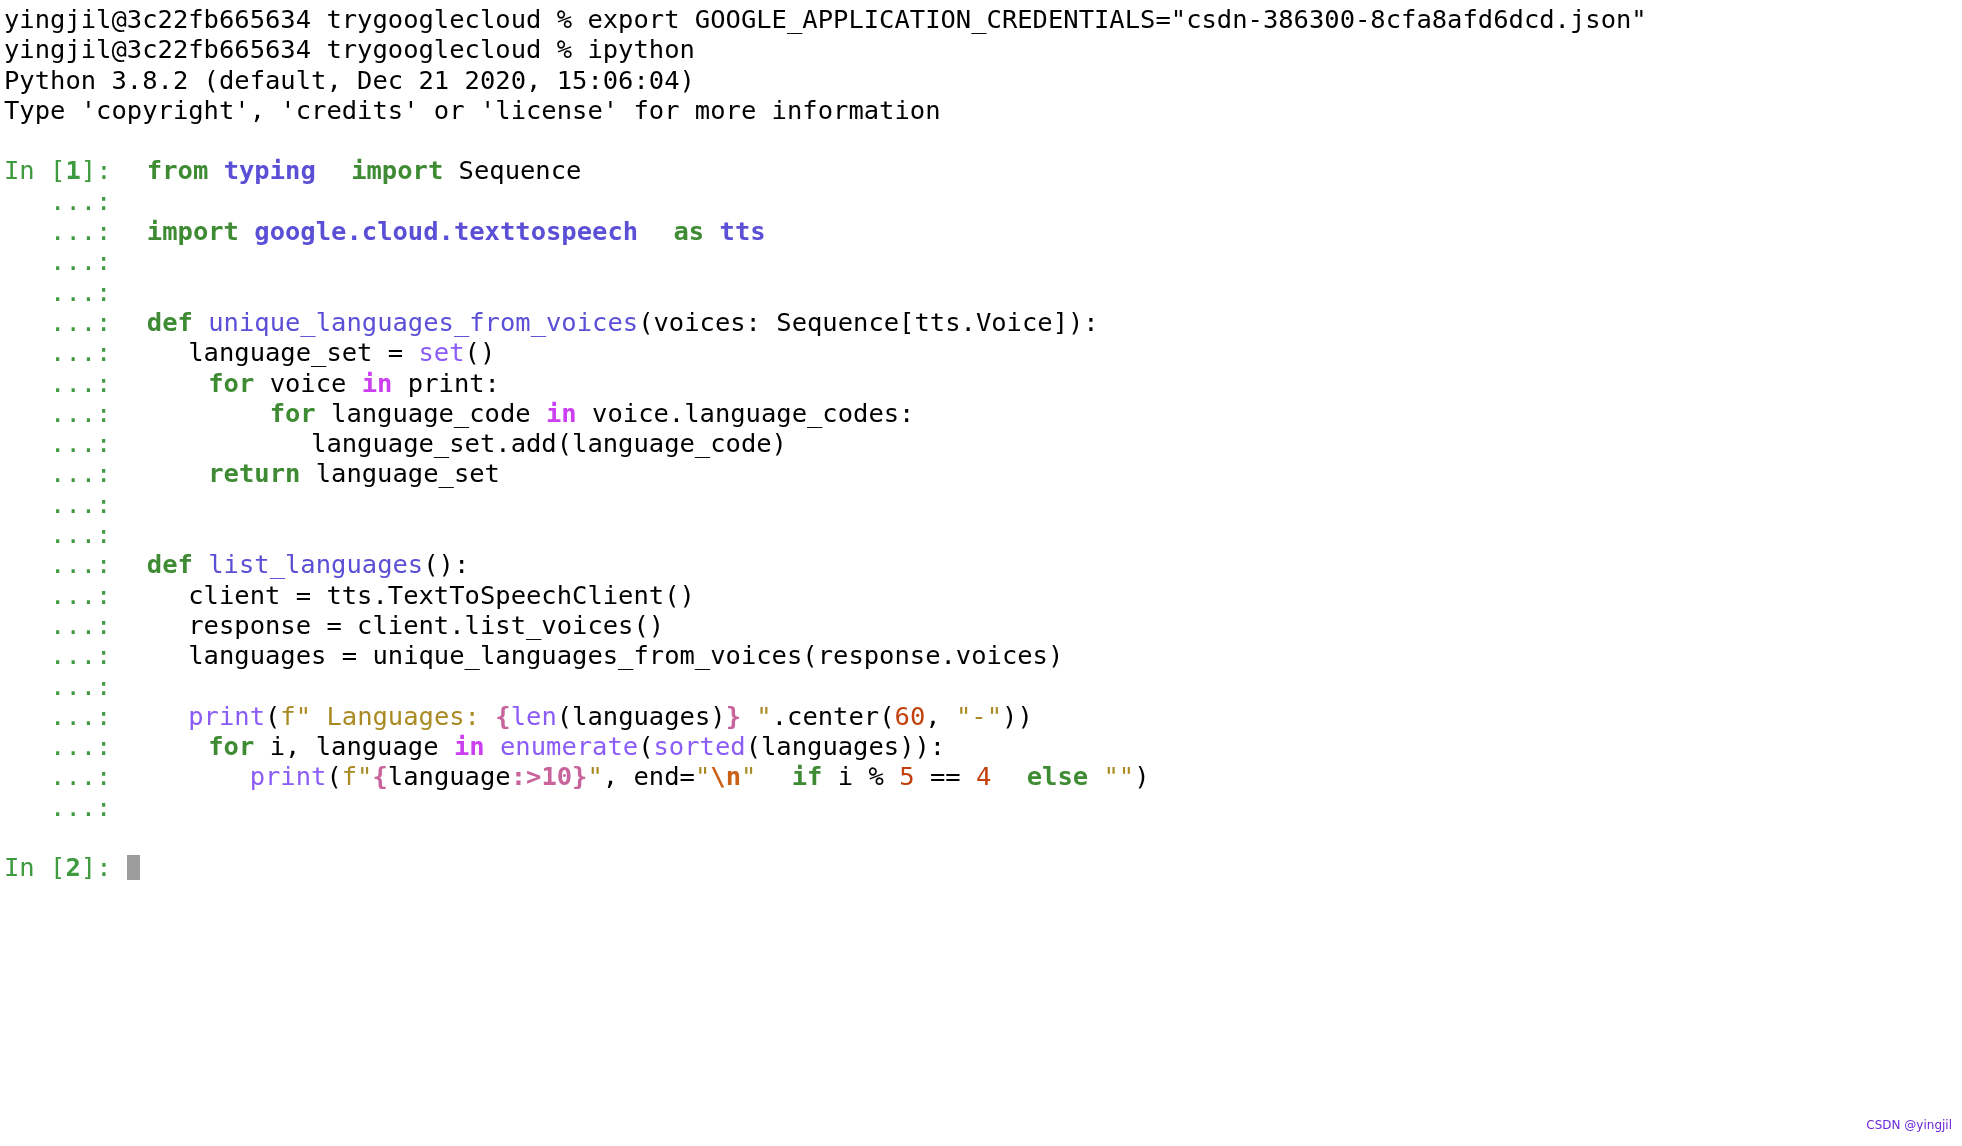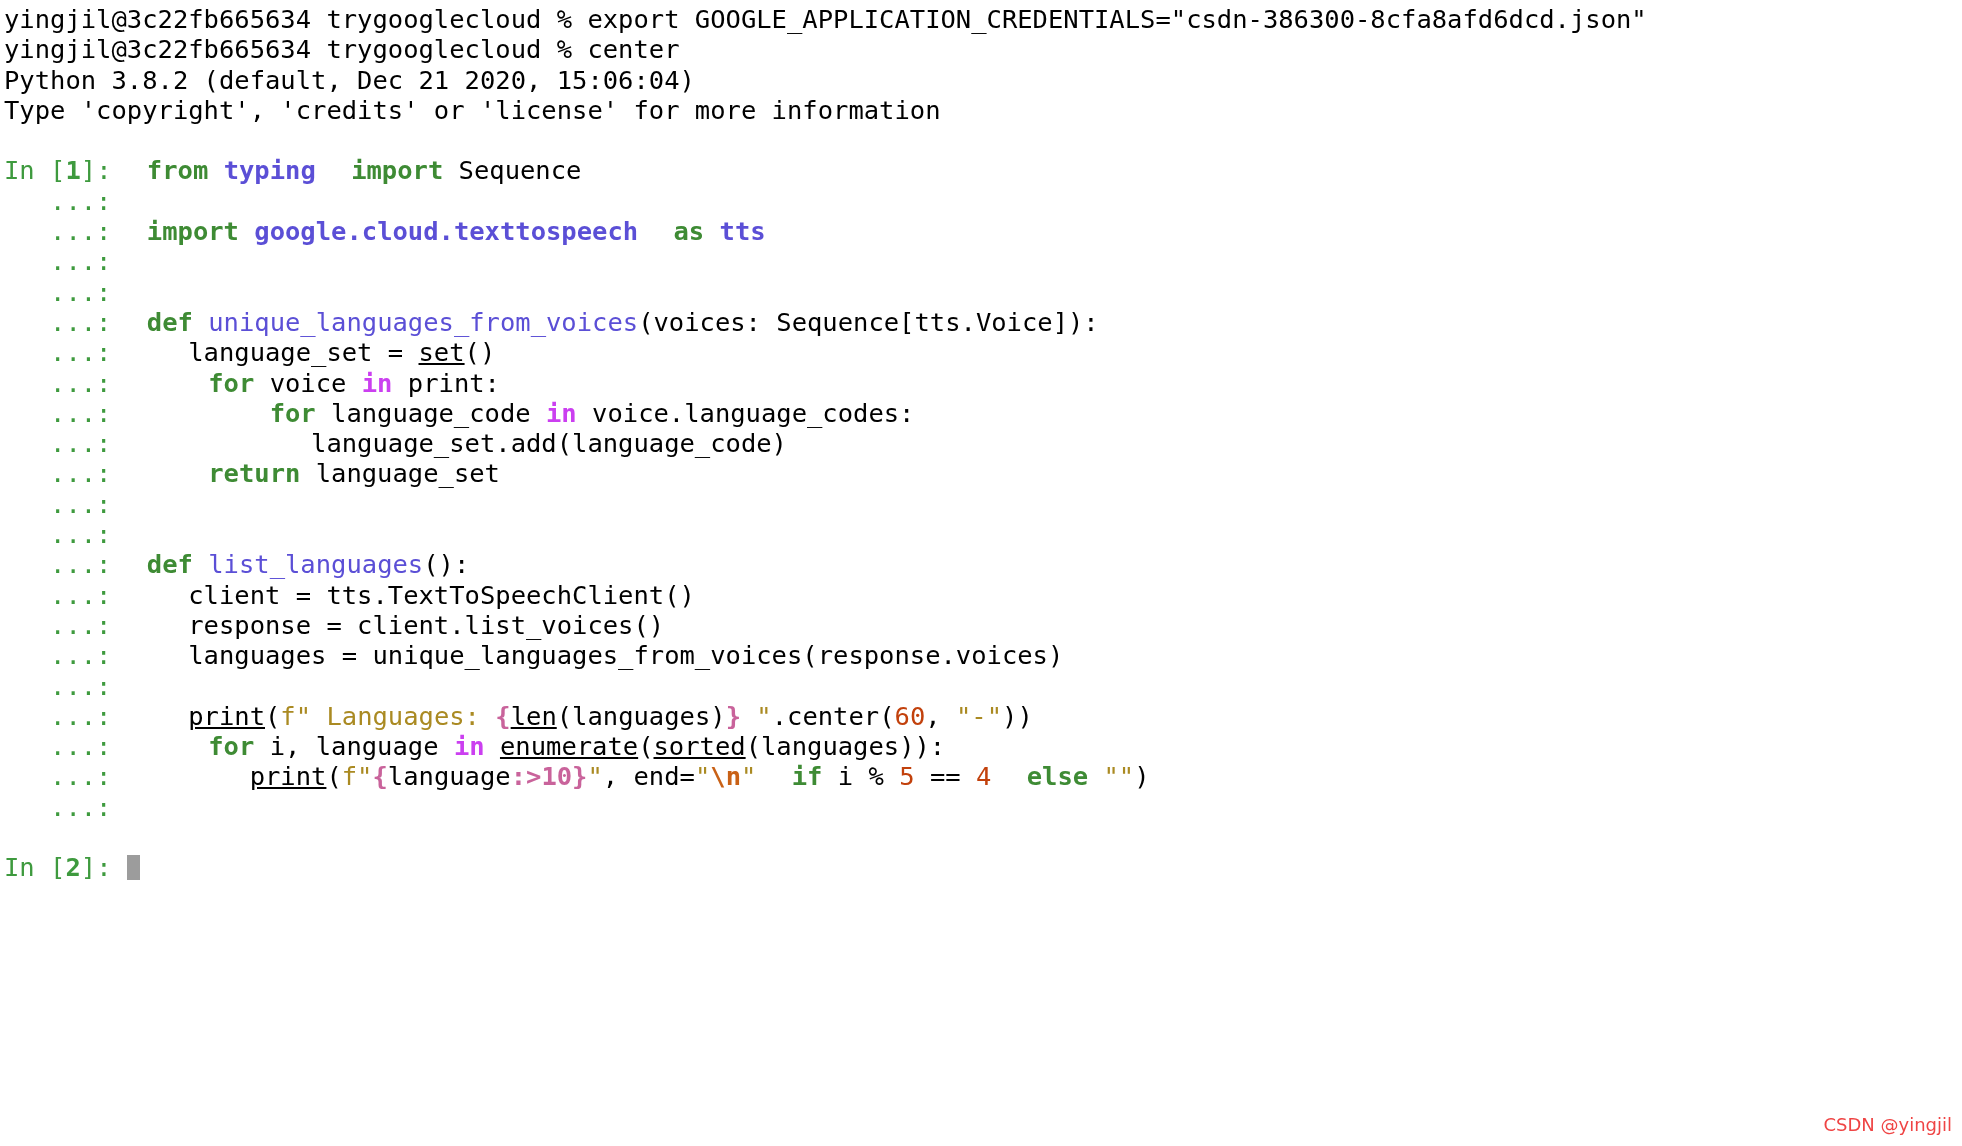--- a/index.html
+++ b/index.html
@@ -25,52 +25,52 @@
     height: 30.3px;
     color: #000000;
   }
   
   .tok-prompt      { color: #3E9A3E; }          
   .tok-promptnum   { color: #3E9A3E; font-weight: bold; }
   .tok-kw          { color: #3E8B34; font-weight: bold; margin-left: 20px; }  
   .tok-op-kw       { color: #CB3FF0; font-weight: bold; }  
   .tok-ns          { color: #5B4FD6; font-weight: bold; }  
   .tok-fn          { color: #5B4FD6; }                     
-  .tok-builtin     { color: #000000; text-decoration: underline; }                     
+  .tok-builtin     { color: #8b5cf6; }                     
   .tok-str         { color: #AA8A22; }                     
   .tok-strbrace    { color: #C9639B; font-weight: bold; }  
   .tok-esc         { color: #C96116; font-weight: bold; }  
   .tok-num         { color: #c2410c; }                     
   .tok-plain       { color: #000000; }
   .cursor {
     display: inline-block;
     width: 13px;
     height: 25px;
     background: #9c9c9c;
     vertical-align: -4px;
   }
   #watermark {
     position: absolute;
     right: 10px;
     bottom: 6px;
     font-family: "DejaVu Sans", "Liberation Sans", sans-serif;
-    font-size: 18px;
-    color: #ef4444;
+    font-size: 12px;
+    color: #6d28d9;
     white-space: pre;
   }
   .spacer { height: 30.3px; }
 </style>
 </head>
 <body>
 
 <div id="terminal">
 
   <div class="line"><span class="tok-plain">yingjil@3c22fb665634 trygooglecloud % export GOOGLE_APPLICATION_CREDENTIALS="csdn-386300-8cfa8afd6dcd.json"</span></div>
 
-  <div class="line"><span class="tok-plain">yingjil@3c22fb665634 trygooglecloud % center</span></div>
+  <div class="line"><span class="tok-plain">yingjil@3c22fb665634 trygooglecloud % ipython</span></div>
 
   <div class="line"><span class="tok-plain">Python 3.8.2 (default, Dec 21 2020, 15:06:04)</span></div>
 
   <div class="line"><span class="tok-plain">Type 'copyright', 'credits' or 'license' for more information</span></div>
 
 
   <div class="spacer"></div>
 
   <div class="line"><span class="tok-prompt">In [</span><span class="tok-promptnum">1</span><span class="tok-prompt">]:</span><span class="tok-plain"> </span><span class="tok-kw">from</span><span class="tok-plain"> </span><span class="tok-ns">typing</span><span class="tok-plain"> </span><span class="tok-kw">import</span><span class="tok-plain"> Sequence</span></div>
 

